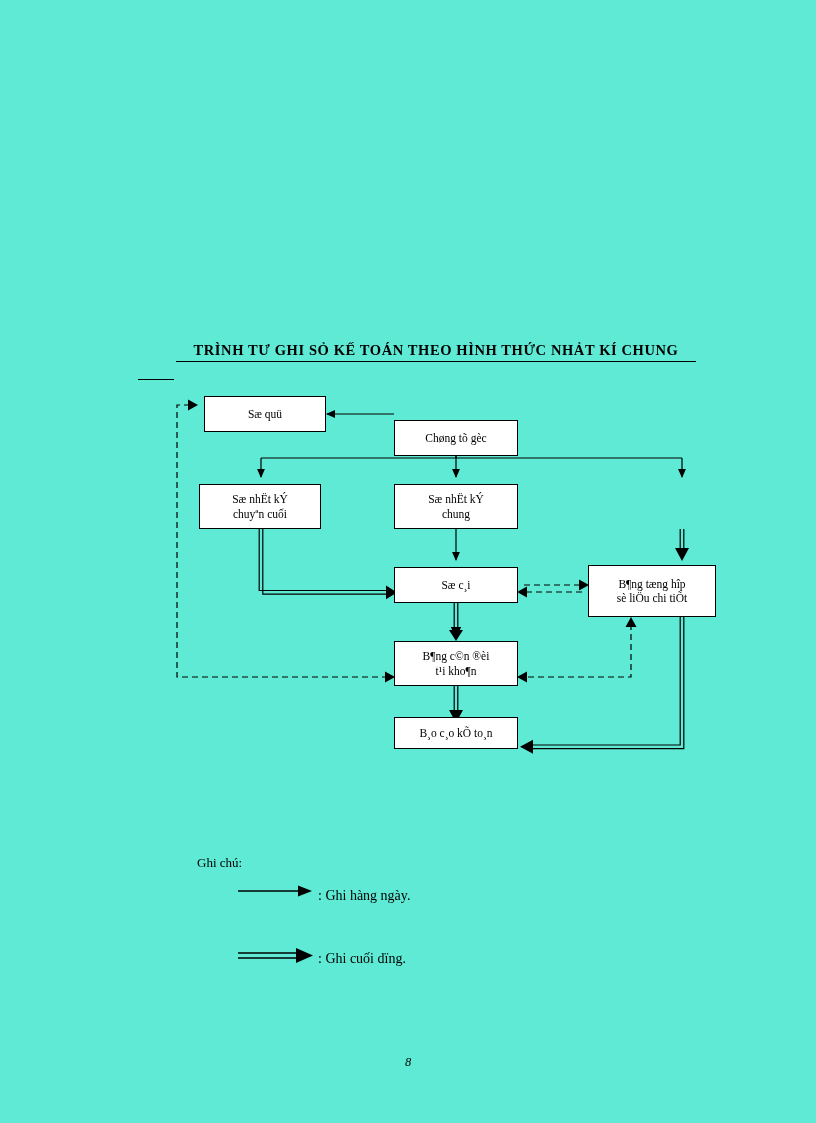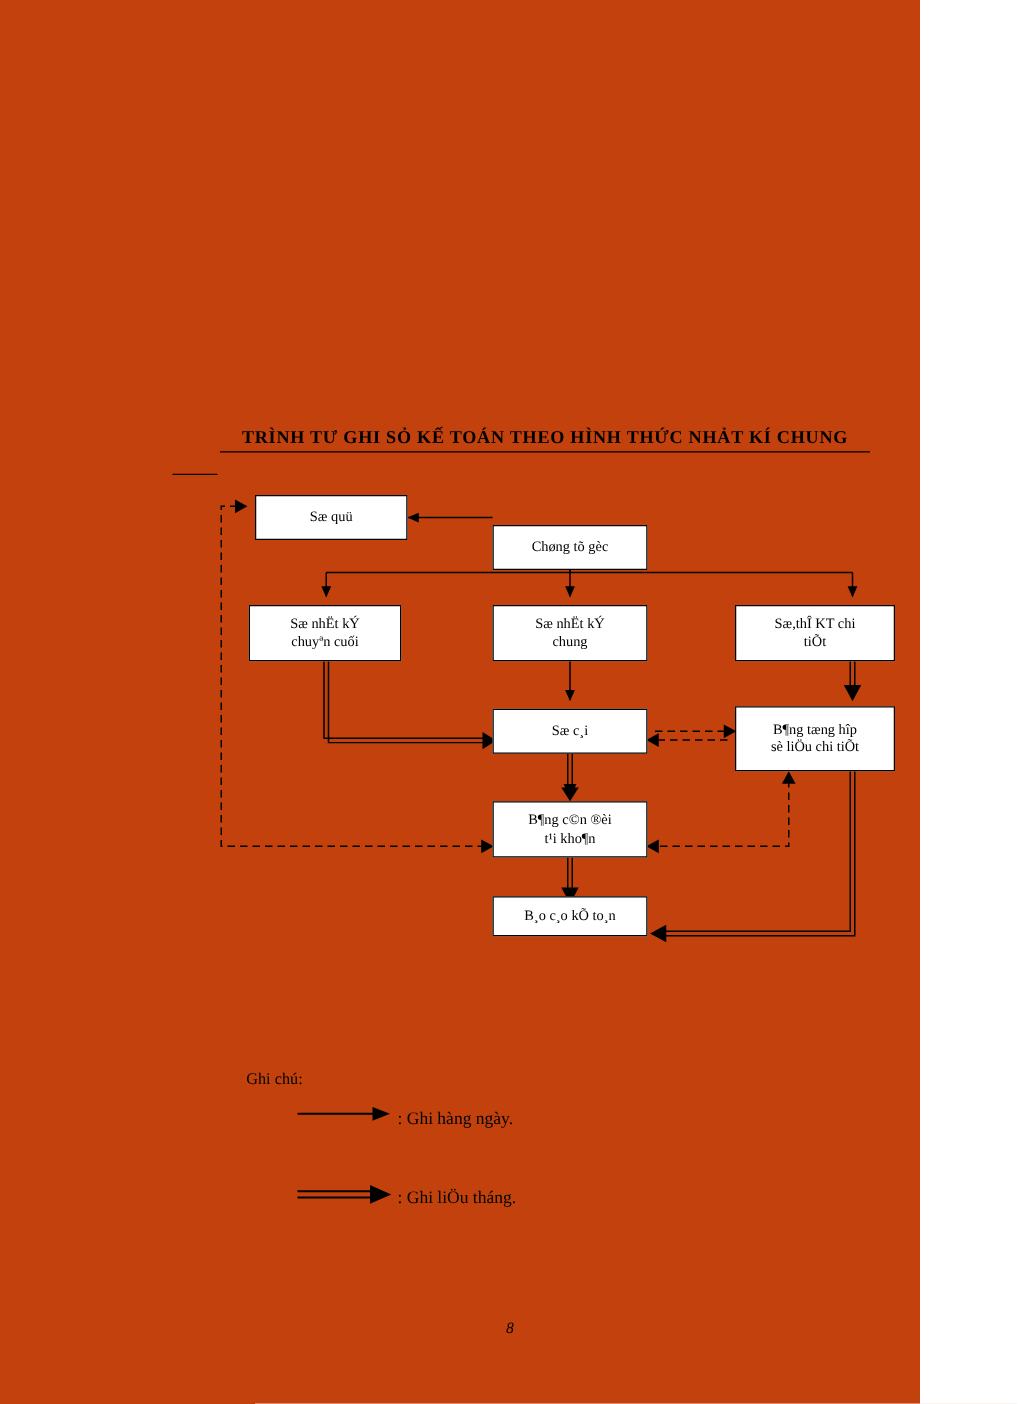--- a/index.html
+++ b/index.html
@@ -6,23 +6,23 @@
     margin: 0;
     padding: 0;
     background: #ffffff;
   }
   body {
     font-family: "Liberation Serif", "DejaVu Serif", serif;
     color: #000000;
   }
   #page {
     position: relative;
-    width: 736px;
+    width: 816px;
     height: 1123px;
-    background: #c2410c;
+    background: #5eead4;
     overflow: hidden;
   }
 
   
   #doc-title {
     position: absolute;
     left: 176px;
     top: 342px;
     width: 520px;
     text-align: center;
@@ -195,26 +195,20 @@
     </div>
   </div>
 
   <div class="node" id="node-nk-chung">
     <div>
       <span>Sæ nhËt kÝ</span>
       <span>chung</span>
     </div>
   </div>
 
-  <div class="node" id="node-the-kt">
-    <div>
-      <span>Sæ,thÎ KT chi</span>
-      <span>tiÕt</span>
-    </div>
-  </div>
 
   <div class="node" id="node-so-cai">
     <span>Sæ c¸i</span>
   </div>
 
   <div class="node" id="node-bang-cddk">
     <div>
       <span>B¶ng c©n ®èi</span>
       <span>t¹i kho¶n</span>
     </div>
@@ -237,17 +231,17 @@
     <path d="M2,11 L64,11" stroke="#000" stroke-width="1.6" fill="none"></path>
     <path d="M62,5.5 L62,16.5 L76,11 z" fill="#000"></path>
   </svg>
   <div class="legend-row" id="legend-row-1">: Ghi hàng ngày.</div>
 
   <svg style="position:absolute;left:236px;top:944px;width:80px;height:24px;" viewBox="0 0 80 24" xmlns="http://www.w3.org/2000/svg">
     <path d="M2,9 L64,9" stroke="#000" stroke-width="1.6" fill="none"></path>
     <path d="M2,14 L64,14" stroke="#000" stroke-width="1.6" fill="none"></path>
     <path d="M60,4 L60,19 L77,11.5 z" fill="#000"></path>
   </svg>
-  <div class="legend-row" id="legend-row-2">: Ghi liÖu tháng.</div>
+  <div class="legend-row" id="legend-row-2">: Ghi cuối dïng.</div>
 
   <div id="page-number">8</div>
 
 </div>
 
 </body></html>

